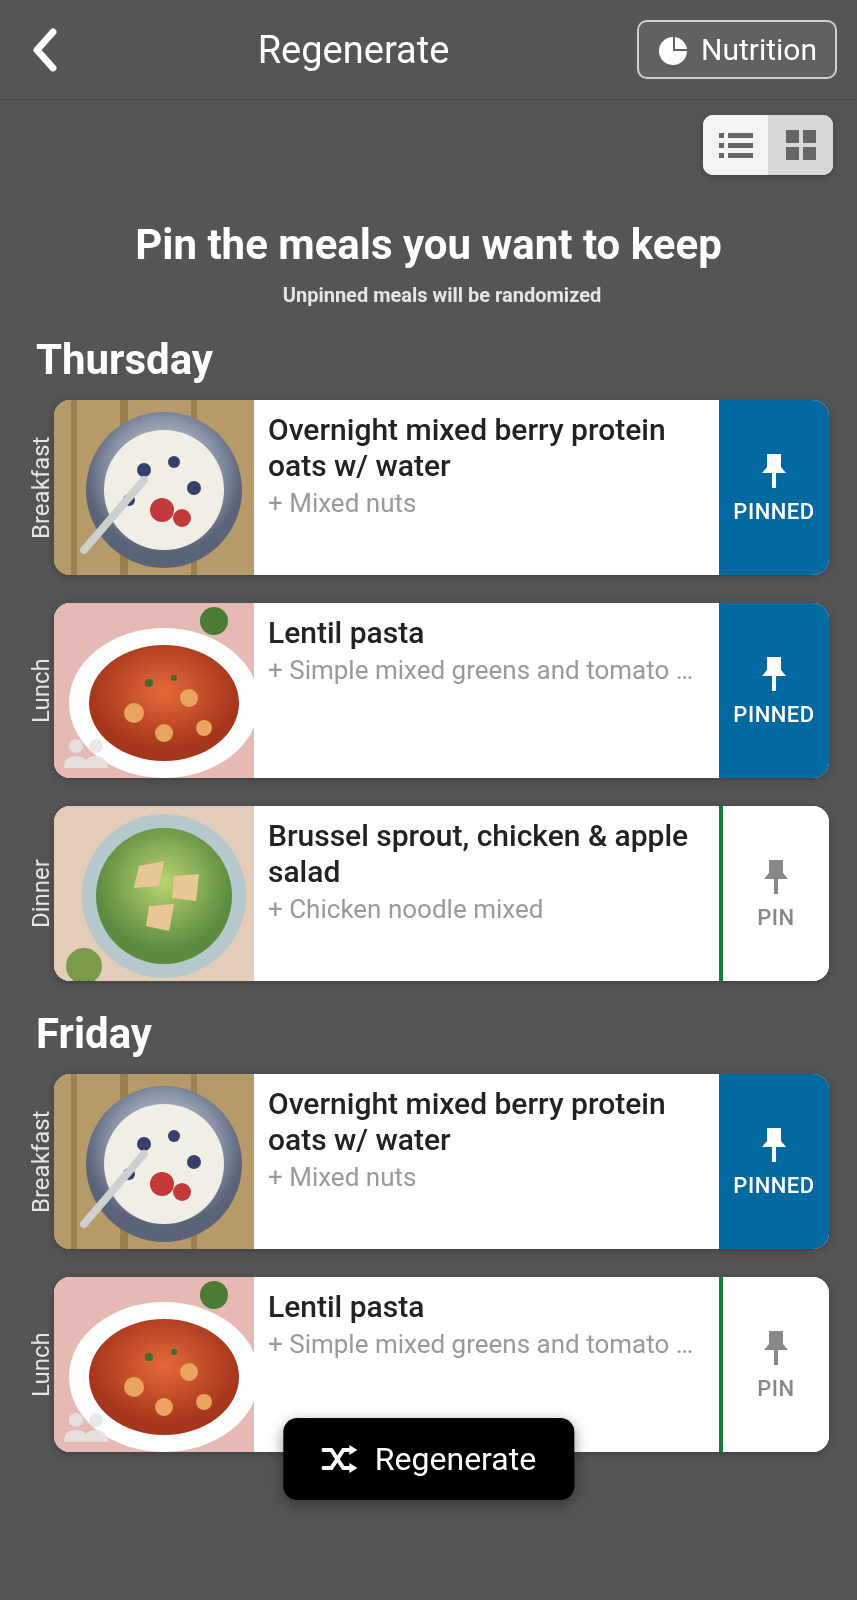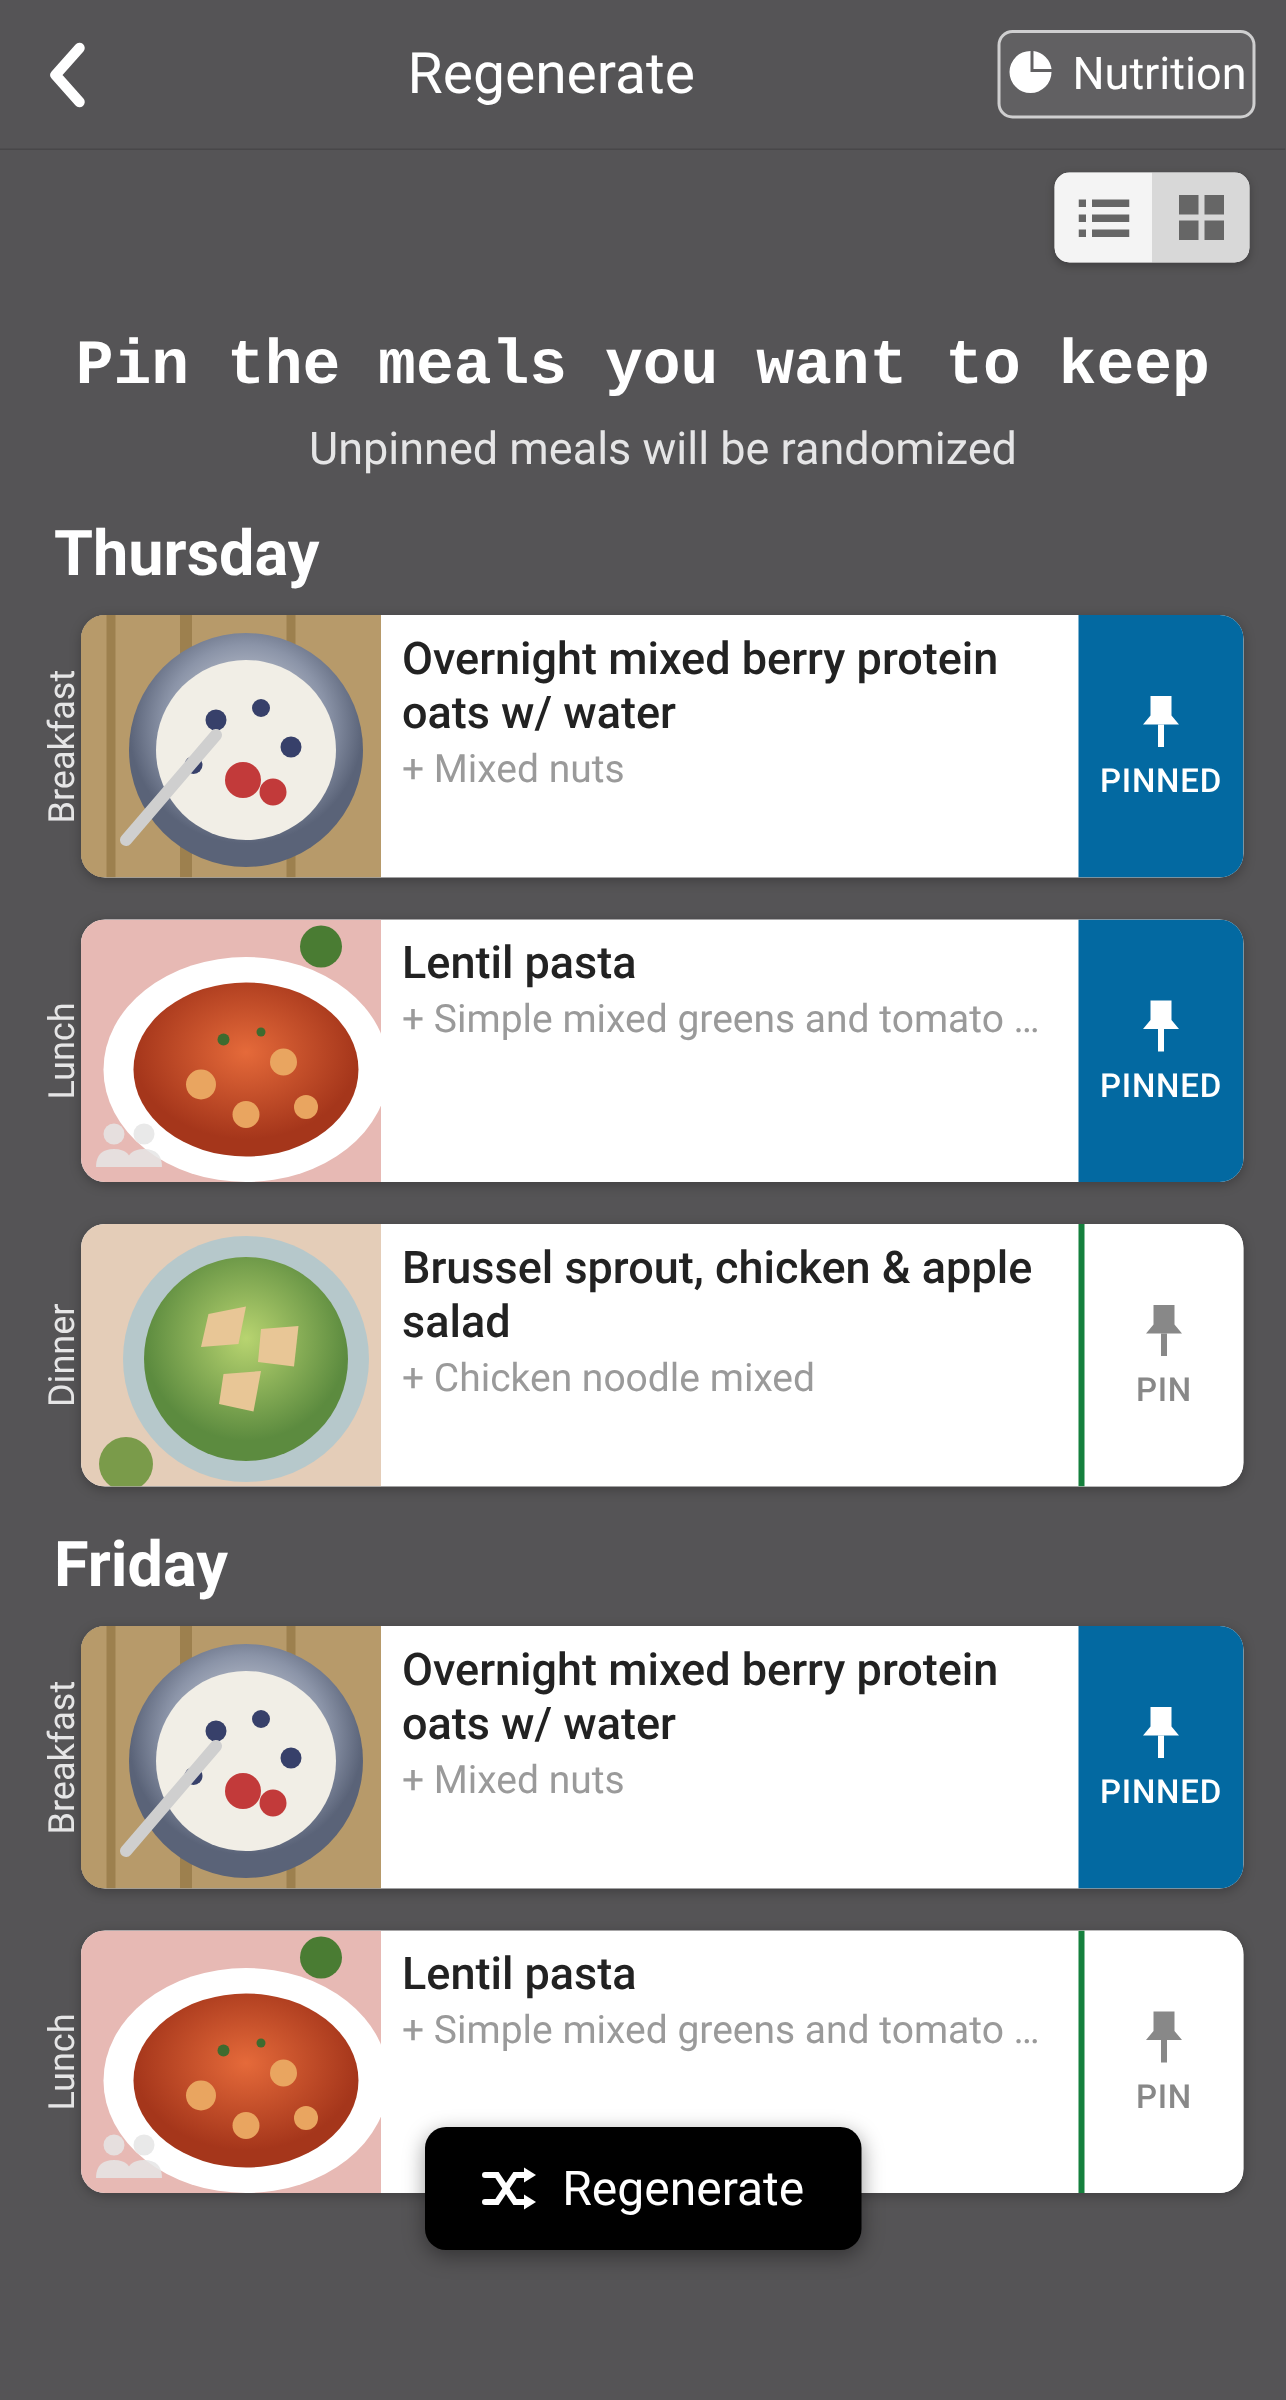--- a/index.html
+++ b/index.html
@@ -26,23 +26,23 @@
   }
   .header-title {
     flex:1;
     text-align:center;
     font-size: 38px;
     font-weight: 400;
     color:#fff;
   }
   .nutrition-btn {
     display:flex;
-    align-items:flex-start;
+    align-items:flex-end;
     gap:12px;
-    padding: 10px 4px;
+    padding: 10px 18px;
     border: 2px solid rgba(255,255,255,0.7);
     border-radius: 10px;
     background: rgba(120,120,120,0.35);
     font-size: 30px;
     color:#fff;
     cursor:pointer;
   }
   .view-toggle {
     position:absolute;
     top: 115px;
@@ -61,26 +61,25 @@
   .view-toggle .list { background:#f4f4f4; }
   .view-toggle .grid { background:#d8d8d8; }
   .intro {
     padding-top: 120px;
     text-align:center;
   }
   .intro h1 {
     font-size: 42px;
     font-weight: 700;
     color:#fff;
-    font-family:Liberation Mono, monospace;
   }
   .intro p {
     margin-top: 14px;
-    font-size: 30px;
-    font-weight:400;
+    font-size: 20px;
+    font-weight:700;
     color: rgba(255,255,255,0.85);
     margin-left: 27px;
   }
   .day-section { padding: 0 28px; margin-top: 11px; }
   .day-title {
     font-size: 42px;
     font-weight:700;
     margin: 28px 0 16px 8px;
     color:#fff;
   }

